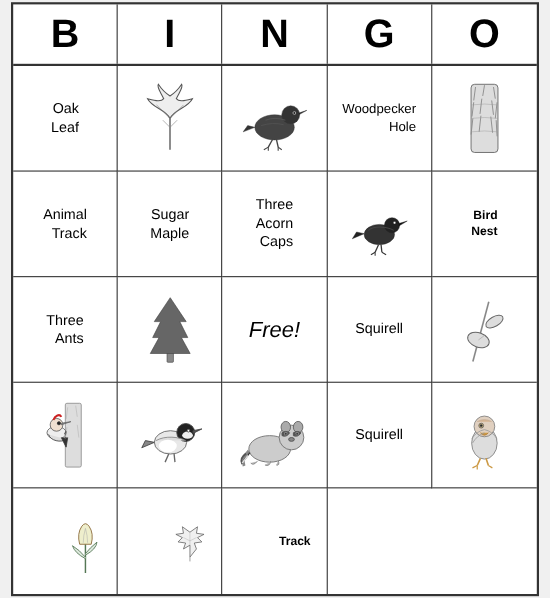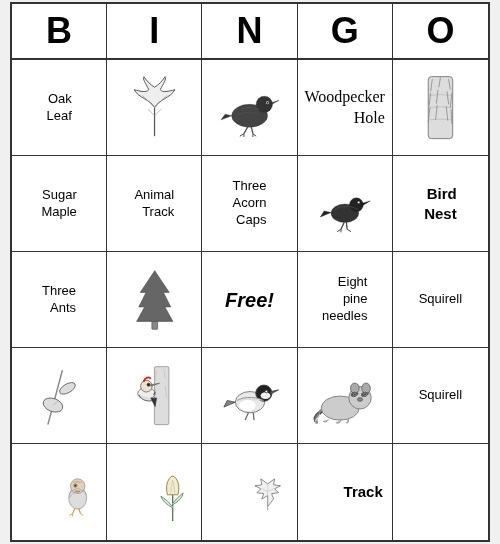--- a/index.html
+++ b/index.html
@@ -59,47 +59,46 @@
     .bingo-cell:nth-child(5n) { border-right: none; }
     .bingo-cell:nth-child(n+21) { border-bottom: none; margin-left: 37px; }
 
     .cell-text {
       font-size: 13px;
       line-height: 1.3;
       font-weight: normal;
     }
 
     .cell-text.large {
-      font-size: 15px;
+      font-size: 11px;
       font-weight: bold;
     }
 
     .free-cell {
       font-size: 20px;
-      font-weight: bold;
+      font-weight: normal;
       font-style: italic;
     }
 
     
     .cell-img {
       width: 80%;
       height: 75%;
       display: flex;
       align-items: center;
       justify-content: center;
     }
 
     .cell-img svg {
       max-width: 100%;
       max-height: 100%;
     }
 
     .small-text {
-      font-size: 16px;
-      font-family: Liberation Serif, serif;
+      font-size: 12px;
     }
   </style>
 </head>
 <body>
 
 <div class="bingo-card">
 
   <div class="bingo-header">
     <div class="bingo-header-cell">B</div>
     <div class="bingo-header-cell">I</div>
@@ -179,25 +178,25 @@
           <line x1="43" y1="42" x2="44" y2="60" stroke="#888"></line>
 
           <path d="M15 25 Q30 23 45 25" stroke="#999" stroke-width="0.5"></path>
           <path d="M15 40 Q30 38 45 40" stroke="#999" stroke-width="0.5"></path>
           <path d="M15 55 Q30 53 45 55" stroke="#999" stroke-width="0.5"></path>
         </svg>
       </div>
     </div>
 
     <div class="bingo-cell">
+      <span class="cell-text">Animal<br>Track</span>
+    </div>
+
+    <div class="bingo-cell">
       <span class="cell-text">Sugar<br>Maple</span>
-    </div>
-
-    <div class="bingo-cell">
-      <span class="cell-text">Animal<br>Track</span>
     </div>
 
     <div class="bingo-cell">
       <span class="cell-text">Three<br>Acorn<br>Caps</span>
     </div>
 
     <div class="bingo-cell">
       <div class="cell-img">
         <svg viewBox="0 0 70 85" xmlns="http://www.w3.org/2000/svg" fill="#222" stroke="#222" stroke-width="0.5">
 
@@ -238,23 +237,20 @@
 
           <polygon points="30,5 10,35 18,35 8,55 16,55 5,75 55,75 44,55 52,55 42,35 50,35" fill="#666"></polygon>
         </svg>
       </div>
     </div>
 
     <div class="bingo-cell">
       <span class="free-cell">Free!</span>
     </div>
 
-    <div class="bingo-cell">
-      <span class="cell-text">Eight<br>pine<br>needles</span>
-    </div>
 
     <div class="bingo-cell">
       <span class="cell-text">Squirell</span>
     </div>
 
     <div class="bingo-cell">
       <div class="cell-img">
         <svg viewBox="0 0 60 90" xmlns="http://www.w3.org/2000/svg" stroke="#555" fill="none" stroke-width="1.2">
 
           <line x1="15" y1="85" x2="35" y2="10" stroke="#888" stroke-width="2"></line>

